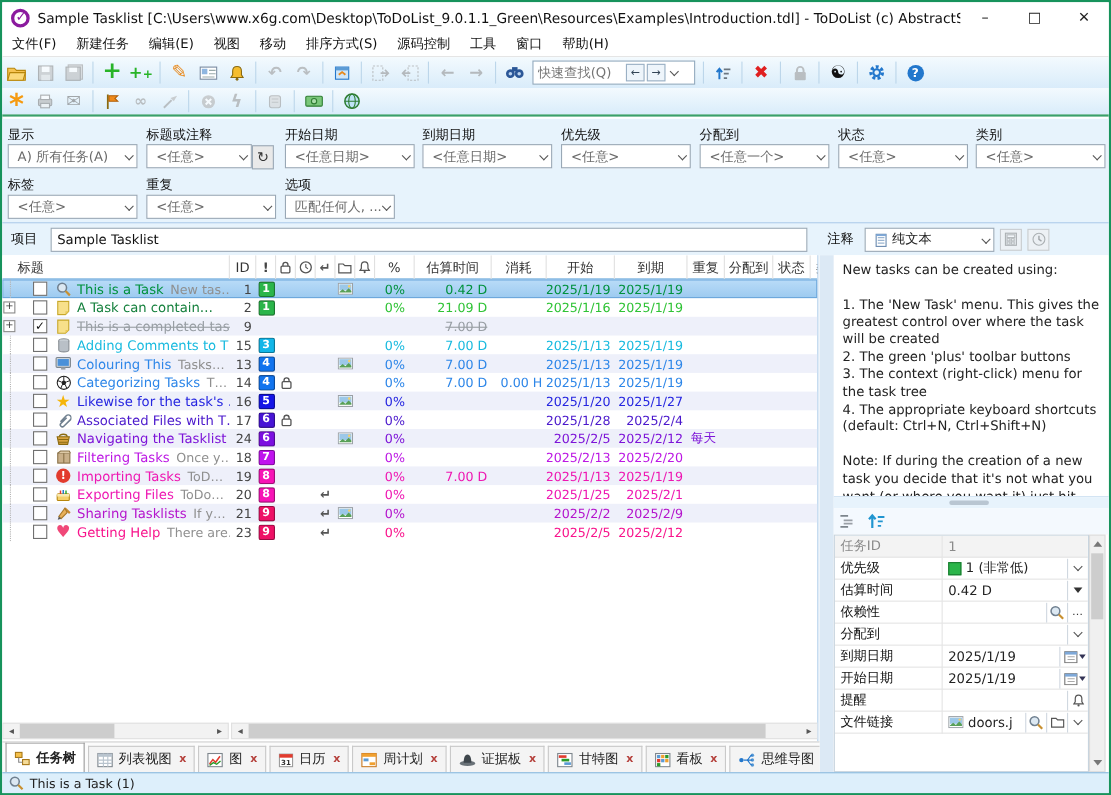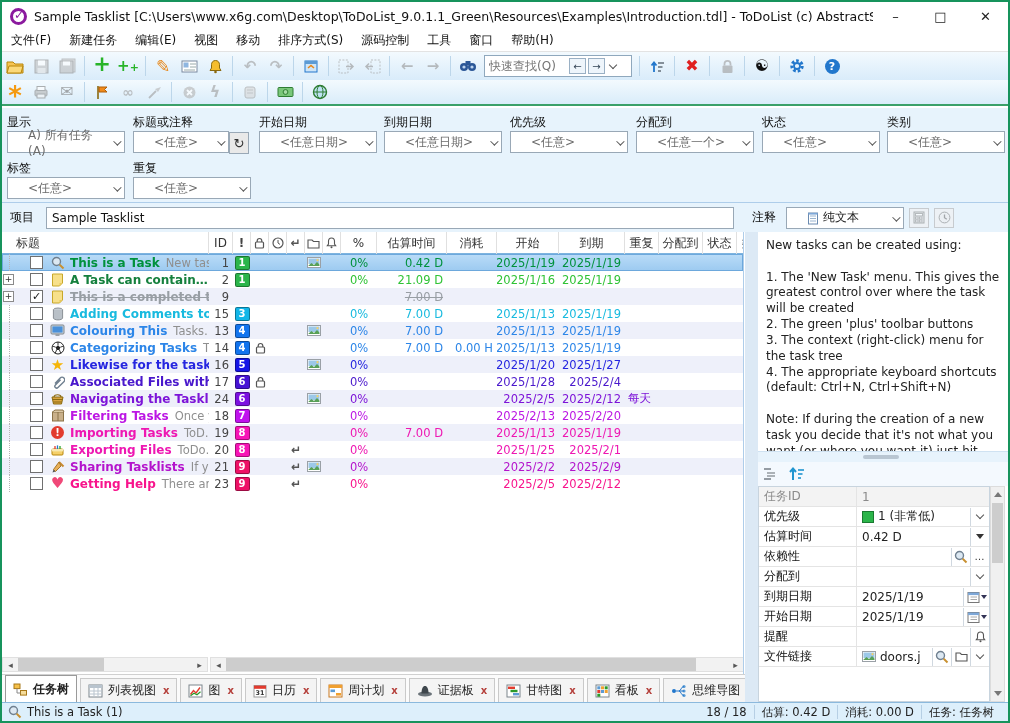--- a/index.html
+++ b/index.html
@@ -30,21 +30,21 @@
   .disabled { filter:grayscale(1); opacity:.62; }
   .qfind { display:flex; align-items:center; background:#fff; border:1px solid #8fa8bd; height:22px; width:148px; margin:0 3px; padding-left:4px; }
   .qfind input { border:none; outline:none; width:78px; font-size:12px; color:#888; font-family:inherit; }
   .qbtn { width:17px; height:16px; border:1px solid #9ab0c4; background:#eef5fb; font-size:10px; color:#345; display:flex; align-items:center; justify-content:center; margin-left:2px; }
   .qdrop { width:16px; display:flex; align-items:center; justify-content:center; }
 
   
   .filterpanel { left:0; top:106px; width:1006px; height:94px; background:#e7f3fc; }
   .fgroup { position:absolute; width:118px; }
   .flabel { font-size:12px; color:#111; height:17px; }
-  .combo { height:22px; background:#fff; border:1px solid #99a8b6; display:flex; align-items:center; font-size:12px; color:#6b6b6b; padding:0 20px; position:relative; }
+  .combo { height:22px; background:#fff; border:1px solid #99a8b6; display:flex; align-items:center; font-size:12px; color:#6b6b6b; padding:0 8px; position:relative; }
   .combo .chev { position:absolute; right:5px; top:8px; width:6px; height:6px; border-right:1.6px solid #555; border-bottom:1.6px solid #555; transform:rotate(45deg) translateY(-2px); }
   .fextra { position:absolute; right:-21px; top:0; width:20px; height:22px; border:1px solid #99a8b6; background:#e9e9e9; display:flex; align-items:center; justify-content:center; font-size:13px; color:#333; }
 
   
   .projectrow { left:0; top:200px; width:1006px; height:30px; background:#e7f3fc; border-top:1px solid #aecdea; display:flex; align-items:center; }
   .plabel { font-size:12px; color:#111; margin:0 12px 0 8px; }
   .pinput { width:688px; height:22px; border:1px solid #99a8b6; background:#fff; font-size:12px; color:#111; padding:0 5px; display:flex; align-items:center; }
   .clabel { font-size:12px; color:#111; margin:0 10px 0 18px; }
   .ccombo { width:118px; }
   .pbtn { width:20px; height:20px; border:1px solid #aab6c2; background:#eef2f6; margin-left:5px; display:flex; align-items:center; justify-content:center; }
@@ -60,21 +60,21 @@
   .trow.sel { background:linear-gradient(#badcf8,#9ccaf0); outline:1px solid #6da8dc; outline-offset:-1px; }
   .cell { flex:none; height:17px; display:flex; align-items:center; justify-content:center; font-size:11.5px; overflow:hidden; }
   .cell.num { justify-content:flex-end; padding-right:4px; }
   .cell.left { justify-content:flex-start; padding-left:3px; }
   .titlecell { flex:none; display:flex; align-items:center; height:17px; overflow:hidden; }
   .treegap { width:14px; height:17px; position:relative; flex:none; }
   .treegap .dots { position:absolute; left:7px; top:0; height:17px; border-left:1px dotted #b5b5b5; }
   .expbox { position:absolute; left:1px; top:3px; width:11px; height:11px; border:1px solid #8a8a8a; background:#fff; font-size:9px; line-height:9px; text-align:center; color:#333; }
   .cb { width:13px; height:13px; border:1px solid #707070; background:#fff; margin:0 6px 0 14px; flex:none; font-size:11px; line-height:11px; text-align:center; color:#111; font-weight:bold; }
   .ticon { width:17px; height:16px; margin-right:4px; flex:none; display:flex; align-items:center; justify-content:center; }
-  .ttext { font-size:12px; font-weight:bold; white-space:nowrap; }
+  .ttext { font-size:12px; font-weight:normal; white-space:nowrap; }
   .tsub { font-size:11.5px; color:#8f8f8f; margin-left:6px; white-space:nowrap; }
   .strike { text-decoration:line-through; }
   .pribox { width:15px; height:14px; border-radius:2px; color:#fff; font-size:10px; font-weight:bold; display:flex; align-items:center; justify-content:center; border:1px solid rgba(0,0,0,.35); }
   .hscrollrow { position:absolute; left:0; top:425px; width:742px; height:17px; display:flex; }
   .hsb { height:15px; background:#f2f2f2; border:1px solid #e0e0e0; display:flex; align-items:center; }
   .hsb .arr { width:15px; text-align:center; font-size:9px; color:#555; }
   .hsb .thumb { height:13px; background:#cdcdcd; }
 
   
   .splitter { left:743px; top:230px; width:13px; height:470px; background:#dce9f5; }
@@ -383,20 +383,24 @@
     </div>
       </div>
       <div class="fgroup" style="left: 5px; top: 52px;">
         <div class="flabel">标签</div>
     <div class="combo">&lt;任意&gt;<span class="chev"></span></div>
       </div>
       <div class="fgroup" style="left: 131px; top: 52px;">
         <div class="flabel">重复</div>
     <div class="combo">&lt;任意&gt;<span class="chev"></span></div>
       </div>
+      <div class="fgroup" style="left: 257px; top: 52px; width: 100px;">
+        <div class="flabel">选项</div>
+    <div class="combo">匹配任何人, ...<span class="chev"></span></div>
+      </div>
     </div>
 
   <div class="abs projectrow">
     <span class="plabel">项目</span>
     <span class="pinput">Sample Tasklist</span>
     <span class="clabel">注释</span>
     <span class="combo ccombo">
       <span id="fmticon" style="margin-right:4px;display:flex">
           <svg width="12" height="14" viewBox="0 0 12 14">
             <rect x="1.5" y="2" width="9" height="11" fill="#fff" stroke="#6a8ab0"></rect>
@@ -1282,23 +1286,14 @@
     </div>
 
   <div class="abs statusbar">
     <span style="margin:0 5px 0 6px;display:flex" id="statusicon">
         <svg width="14" height="14" viewBox="0 0 14 14">
           <circle cx="5.5" cy="5.5" r="4" fill="#dce8f2" stroke="#708090" stroke-width="1.4"></circle>
           <line x1="8.6" y1="8.6" x2="12.5" y2="12.5" stroke="#c89030" stroke-width="2"></line>
         </svg>
       </span>
     <span>This is a Task  (1)</span>
-    <span class="sright">
-      <span>18 / 18</span>
-      <span class="ssep"></span>
-      <span>估算: 0.42 D</span>
-      <span class="ssep"></span>
-      <span>消耗: 0.00 D</span>
-      <span class="ssep"></span>
-      <span style="margin-right:14px">任务: 任务树</span>
-    </span>
   </div>
 </div>
 
 </body></html>

